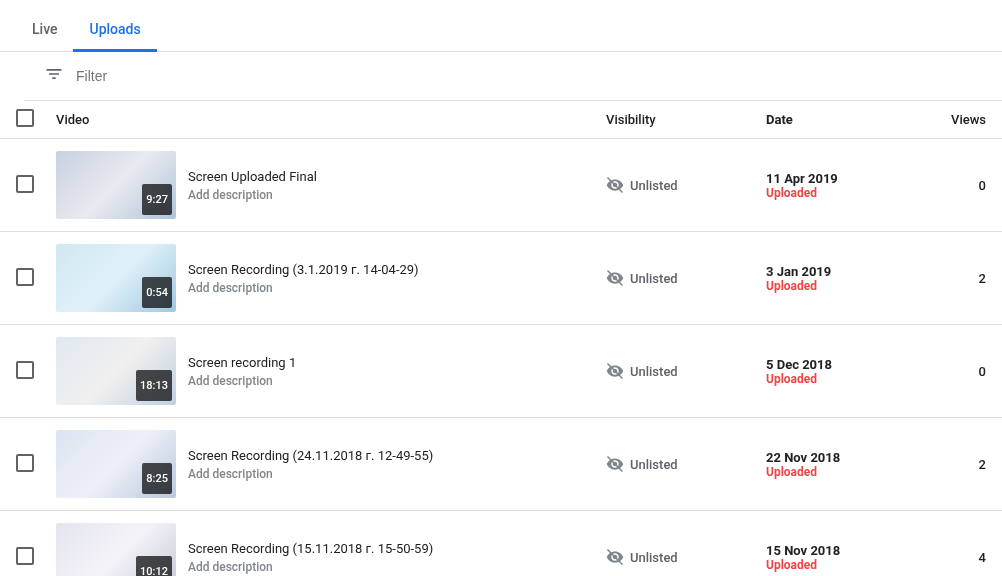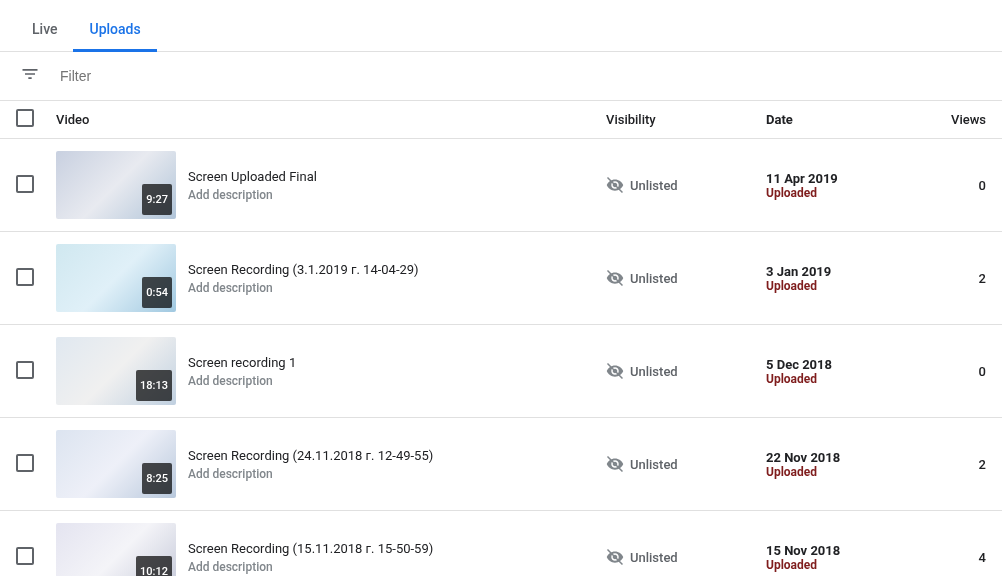--- a/index.html
+++ b/index.html
@@ -33,21 +33,22 @@
       color: #1a73e8;
       border-bottom: 3px solid #1a73e8;
     }
 
     
     .filter-bar {
       display: flex;
       align-items: center;
       padding: 12px 20px;
       border-bottom: 1px solid #e0e0e0;
-      gap: 20px;
+      gap: 12px;
+      margin-left: 24px;
     }
     .filter-icon {
       color: #5f6368;
       font-size: 18px;
     }
     .filter-input {
       border: none;
       outline: none;
       font-size: 14px;
       color: #5f6368;
@@ -119,21 +120,21 @@
     .thumb-2 { background: linear-gradient(135deg, #d0e8f0 0%, #e0f0f8 50%, #a0c8e0 100%); }
     .thumb-3 { background: linear-gradient(135deg, #e0e8f0 0%, #f0f0f0 50%, #c0d0e0 100%); }
     .thumb-4 { background: linear-gradient(135deg, #dce4f0 0%, #eef0f8 50%, #b8c8dc 100%); }
     .thumb-5 { background: linear-gradient(135deg, #e4e4f0 0%, #f4f4f8 50%, #c4c8d8 100%); }
 
     .video-info { display: flex; flex-direction: column; gap: 4px; }
     .video-title { font-size: 13px; color: #202124; font-weight: 400; }
     .video-desc { font-size: 12px; color: #80868b; }
 
     .date-main { font-size: 13px; color: #202124; }
-    .date-sub { font-size: 12px; color: #7f1d1d; }
+    .date-sub { font-size: 12px; color: #ef4444; }
 
     
     .visibility-icon {
       width: 18px;
       height: 18px;
       color: #80868b;
     }
   </style>
 </head>
 <body>

